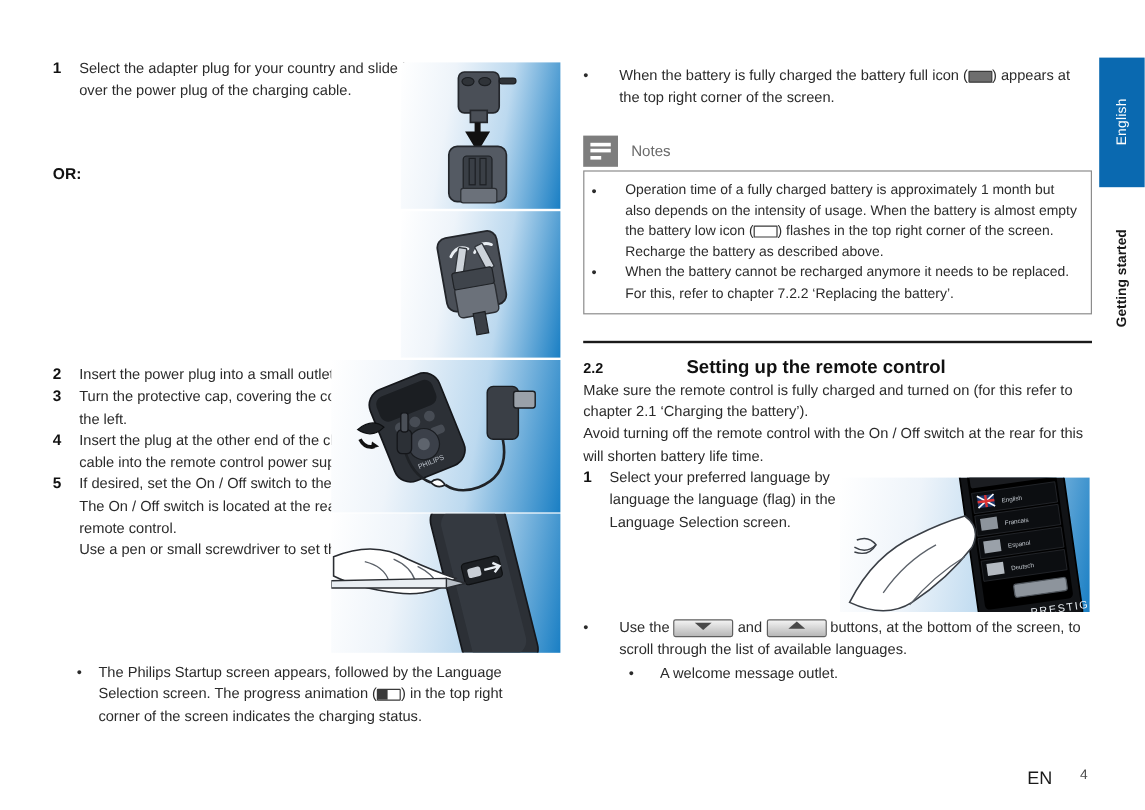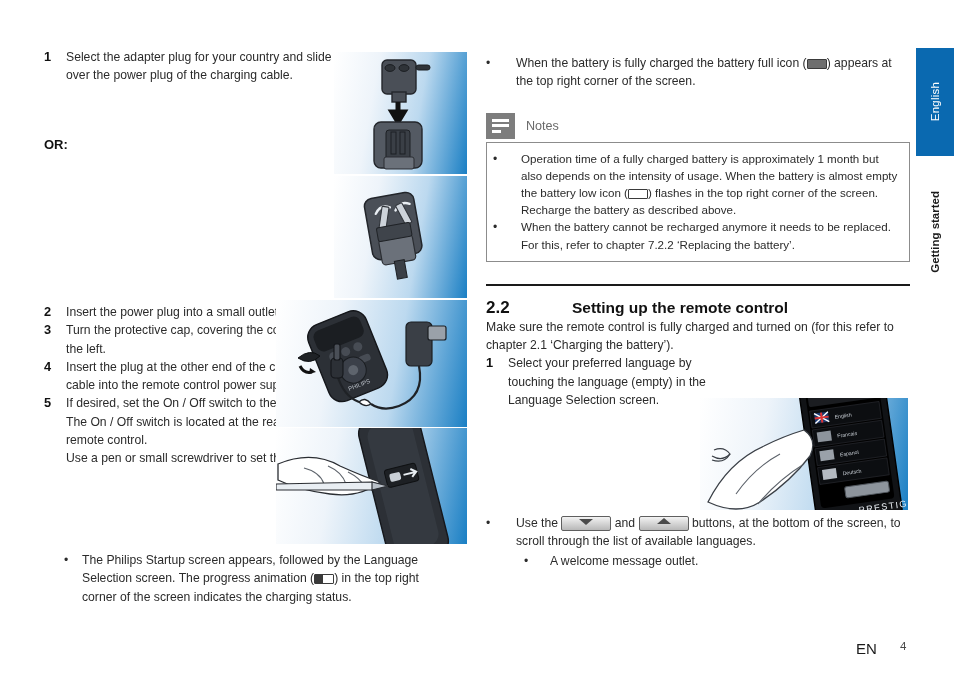--- a/index.html
+++ b/index.html
@@ -97,21 +97,21 @@
     border: 1px solid #8c8c8c;
     padding: 7px 10px 8px 6px;
     margin-top: 3px;
   }
   .notes-box .bullet { margin-bottom: 0; }
   .notes-box .txt { font-size: 11.6px; line-height: 17.2px; }
 
   .rule { height: 2px; background: #1a1a1a; margin-top: 22px; }
 
   .sec-head { display: flex; align-items: baseline; margin-top: 12px; }
-  .sec-num { font-weight: bold; font-size: 17px; width: 46px; flex: 0 0 46px; color: #111; }
+  .sec-num { font-weight: bold; font-size: 12px; width: 46px; flex: 0 0 46px; color: #111; }
   .sec-title { font-weight: bold; font-size: 15.5px; color: #111; margin-left: 40px; }
 
   .para { }
 
   
   .side-tab { position: absolute; left: 916px; top: 48px; width: 38px; }
   .tab-lang {
     width: 38px; height: 108px; background: #0a69b0;
     display: flex; align-items: center; justify-content: center;
   }
@@ -359,24 +359,25 @@
     </div>
 
     <div class="rule"></div>
 
     <div class="sec-head">
       <div class="sec-num">2.2</div>
       <div class="sec-title">Setting up the remote control</div>
     </div>
 
     <div class="para txt">Make sure the remote control is fully charged and turned on (for this refer to chapter 2.1 ‘Charging the battery’).</div>
+    <div class="txt">Avoid turning off the remote control with the On / Off switch at the rear for this will shorten battery life time.</div>
 
     <div class="step" style="width:226px">
       <div class="num">1</div>
-      <div class="body txt">Select your preferred language by touching the language (empty) in the Language Selection screen.</div>
+      <div class="body txt">Select your preferred language by language the language (flag) in the Language Selection screen.</div>
     </div>
 
   </div>
 
   <div style="position:absolute; left:486px; top:514px; width:424px;">
     <div class="bullet">
       <div class="dot" style="width:30px">•</div>
       <div class="body txt"><span>Use the </span><span class="ico-scroll down"></span><span> and </span><span class="ico-scroll up"></span><span> buttons, at the bottom of the screen, to scroll through the list of available languages.</span></div>
     </div>
     <div class="bullet" style="margin-left:38px; margin-top:1px">

